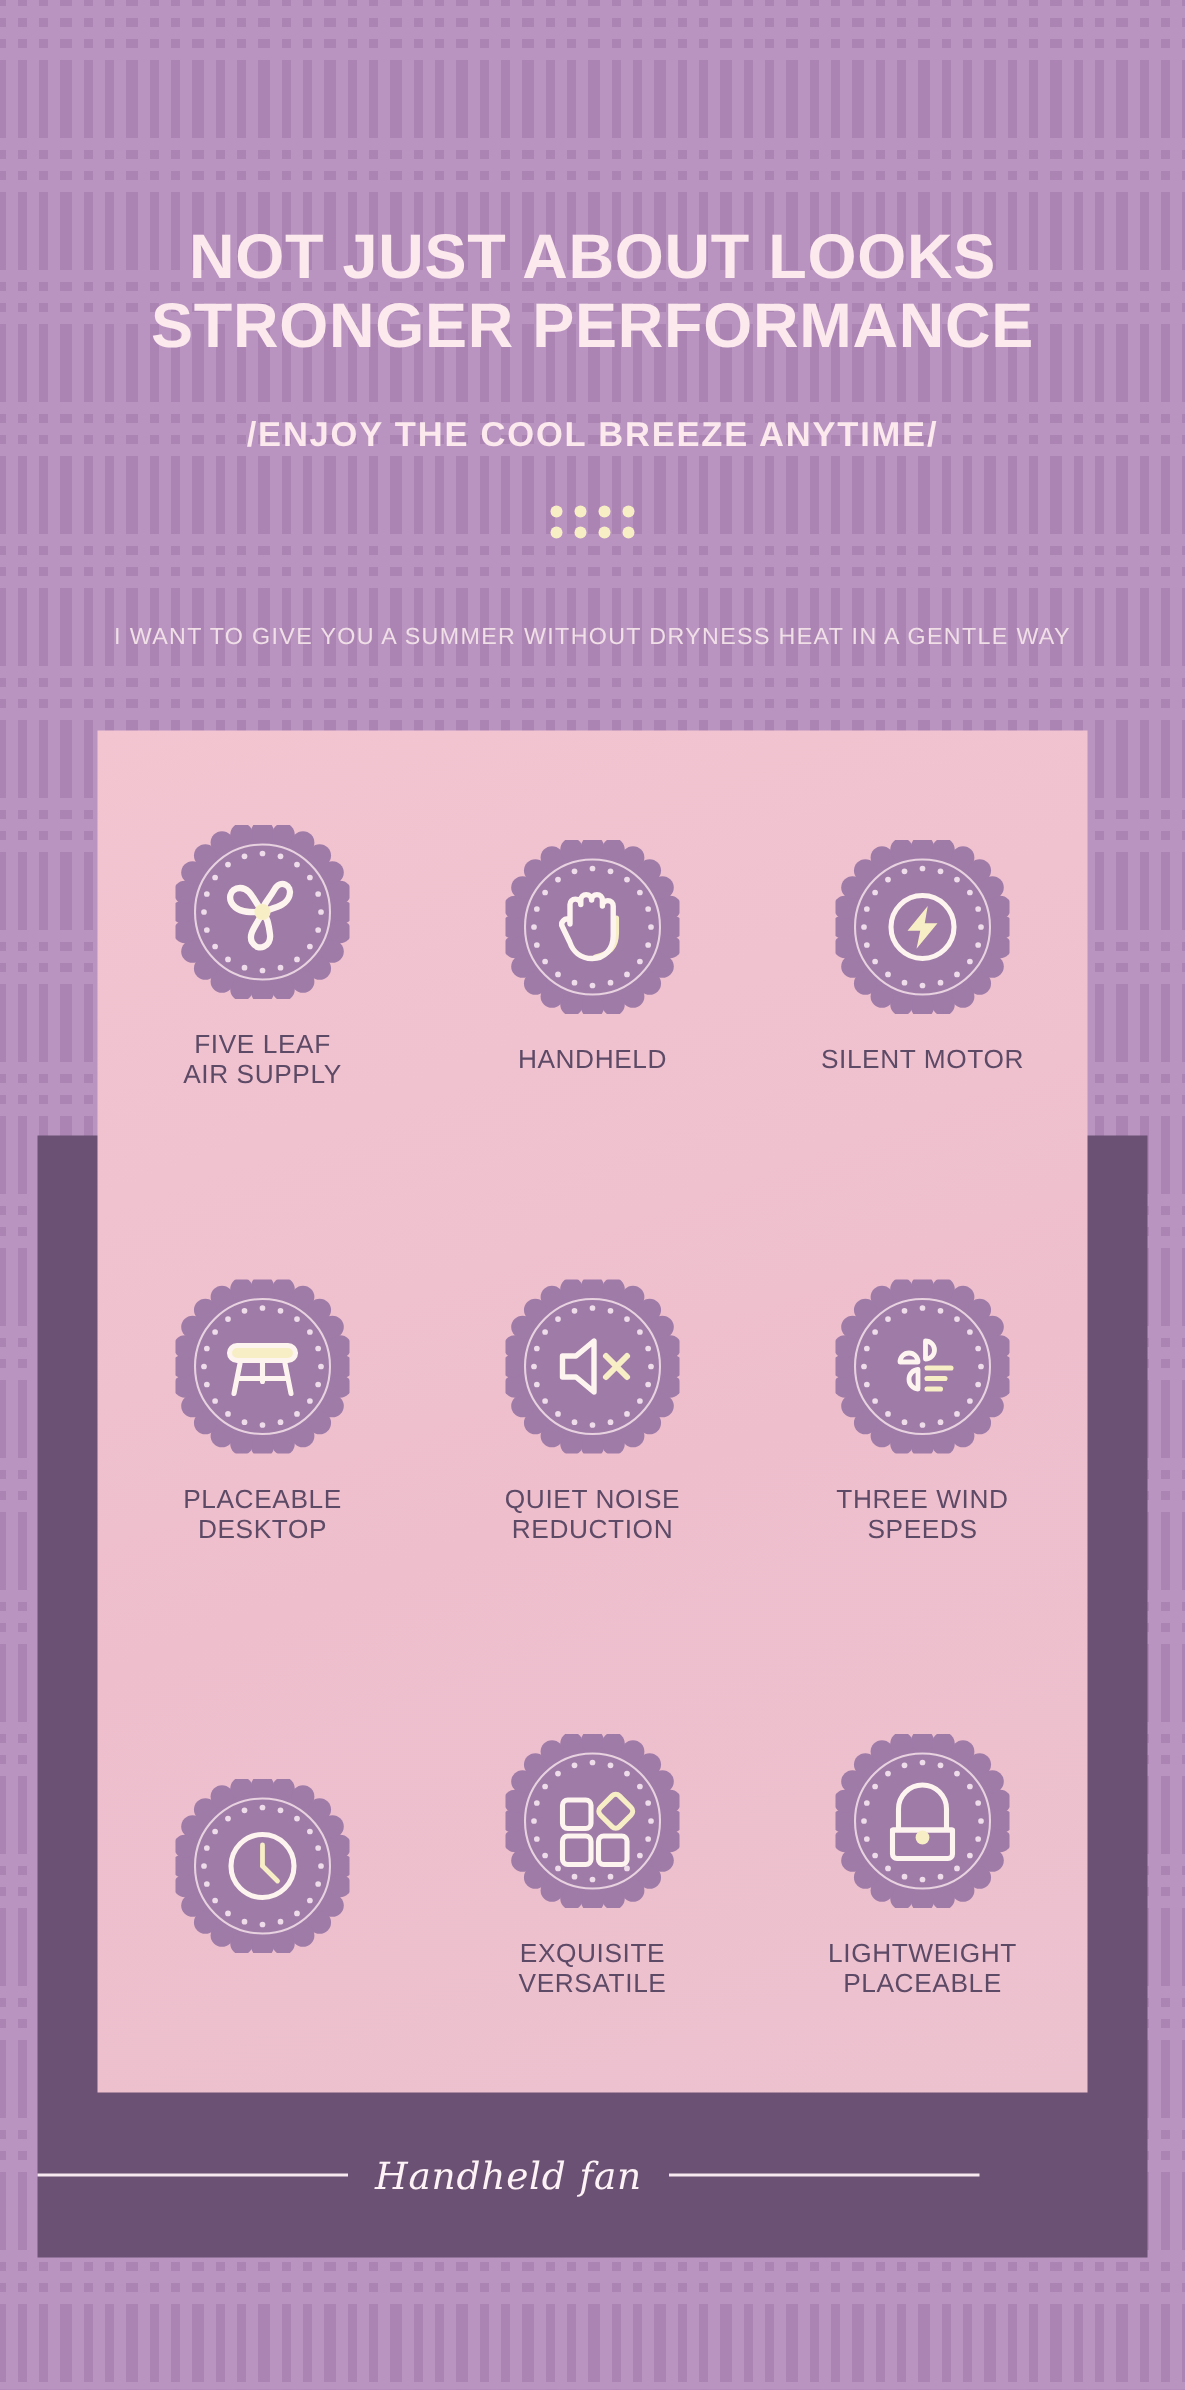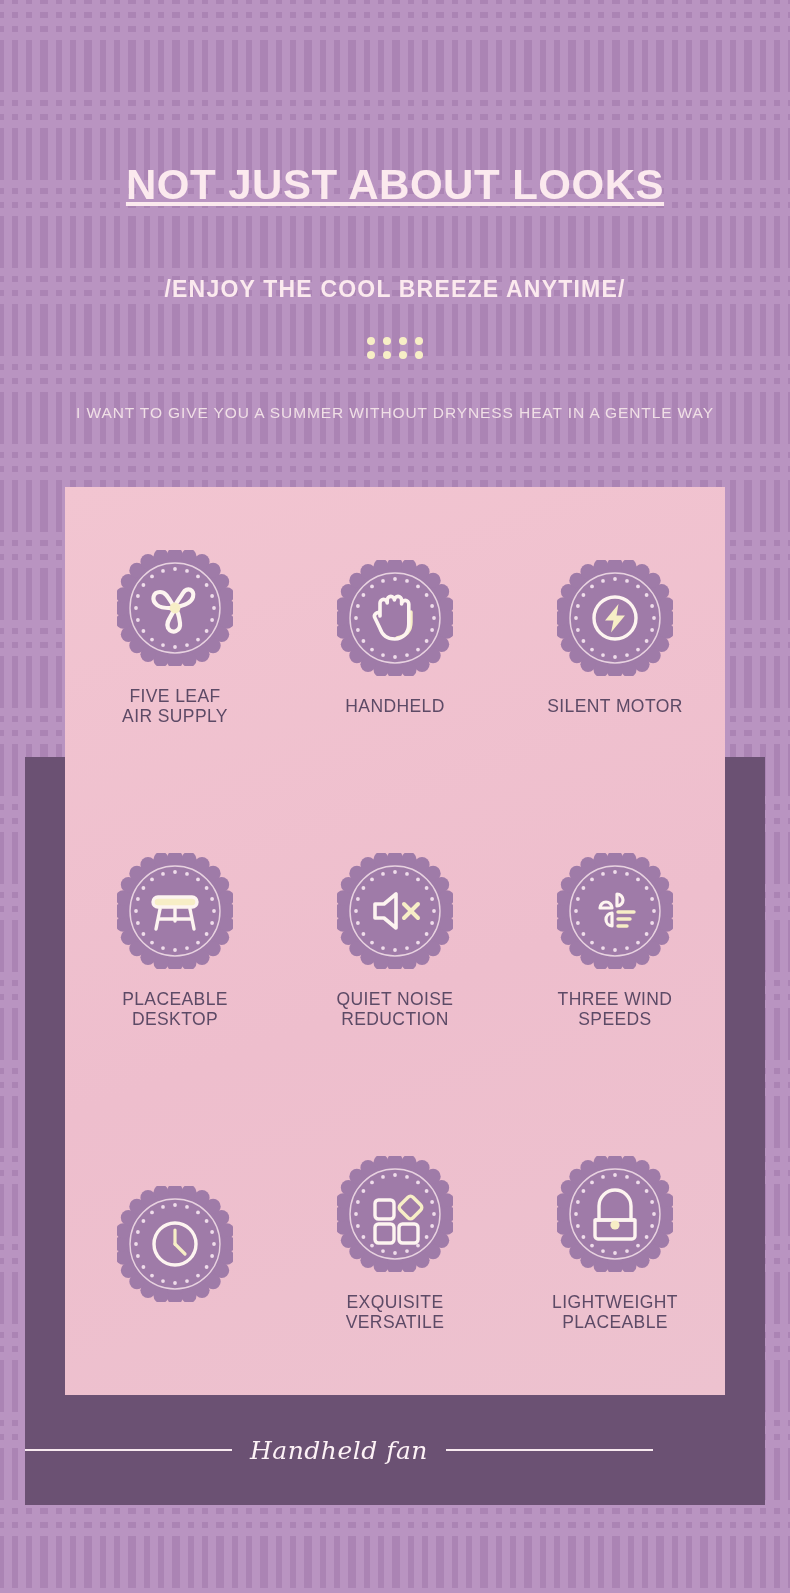--- a/index.html
+++ b/index.html
@@ -34,34 +34,34 @@
                             transparent 62px, #b994c1 62px, #b994c1 70px, transparent 70px,
                             transparent 76px, #b994c1 76px, #b994c1 84px, transparent 84px);
     background-size:88px 88px,88px 88px;
     background-position:0 44px,44px 0;
   }
 
   
   #header{position:absolute;left:0;top:0;width:790px;text-align:center;}
   .headline{
     color:#fbe9ee;font-size:42px;font-weight:bold;letter-spacing:.5px;
-    line-height:46px;margin:14px;padding:0;text-decoration:underline;
+    line-height:46px;margin:0;padding:0;
   }
   #headline-block{position:absolute;left:0;top:148px;width:790px;}
   #subheadline{
     position:absolute;left:0;top:276px;width:790px;text-align:center;
     color:#fbe9ee;font-size:23px;font-weight:bold;letter-spacing:1.2px;
   }
   #dot-grid{
     position:absolute;left:50%;top:337px;transform:translateX(-50%);
     display:grid;grid-template-columns:repeat(4,8px);gap:6px 8px;
   }
   #dot-grid i{display:block;width:8px;height:8px;border-radius:50%;background:#f7eec6;}
   #tagline{
-    position:absolute;left:0;top:404px;width:790px;text-align:center;
+    position:absolute;left:0;top:416px;width:790px;text-align:center;
     color:#f0dfe6;font-size:15.5px;letter-spacing:.9px;
   }
 
   
   #dark-band{position:absolute;left:25px;top:757px;width:740px;height:748px;background:#6b5173;}
   #pink-card{position:absolute;left:65px;top:487px;width:660px;height:908px;
              background:linear-gradient(160deg,#f2c5d1 0%,#eebecd 55%,#edc2cf 100%);}
 
   
   #feature-grid{
@@ -85,20 +85,21 @@
                 font-style:italic;letter-spacing:.5px;white-space:nowrap;}
 </style>
 </head>
 <body>
 
 <div id="bg-pattern"></div>
 
 <div id="header">
   <div id="headline-block">
     <div class="headline">NOT JUST ABOUT LOOKS</div>
+    <div class="headline">STRONGER PERFORMANCE</div>
   </div>
   <div id="subheadline">/ENJOY THE COOL BREEZE ANYTIME/</div>
   <div id="dot-grid">
     <i></i>
       <i></i>
     <i></i>
       <i></i>
     <i></i>
       <i></i>
     <i></i>

